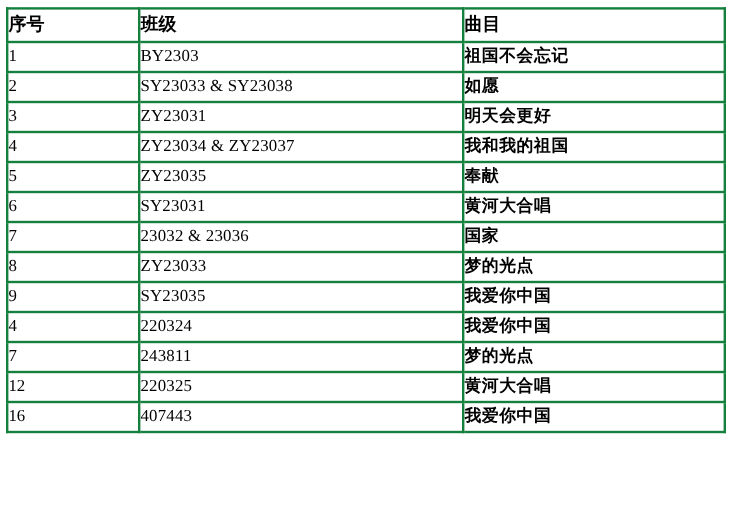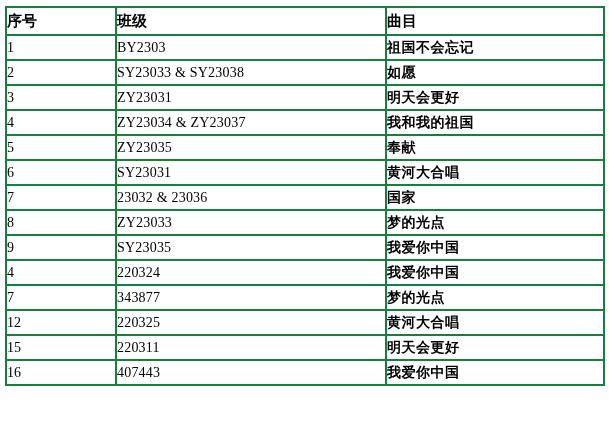--- a/index.html
+++ b/index.html
@@ -112,32 +112,27 @@
           <td class="class-cell">SY23035</td>
           <td class="song-cell">我爱你中国</td>
         </tr>
         <tr>
           <td class="index-cell">4</td>
           <td class="class-cell">220324</td>
           <td class="song-cell">我爱你中国</td>
         </tr>
         <tr>
           <td class="index-cell">7</td>
-          <td class="class-cell">343877</td>
+          <td class="class-cell">243811</td>
           <td class="song-cell">梦的光点</td>
         </tr>
         <tr>
           <td class="index-cell">12</td>
           <td class="class-cell">220325</td>
           <td class="song-cell">黄河大合唱</td>
-        </tr>
-        <tr>
-          <td class="index-cell">15</td>
-          <td class="class-cell">220311</td>
-          <td class="song-cell">明天会更好</td>
         </tr>
         <tr>
           <td class="index-cell">16</td>
           <td class="class-cell">407443</td>
           <td class="song-cell">我爱你中国</td>
         </tr>
       </tbody>
   </table>
 </div>
 

